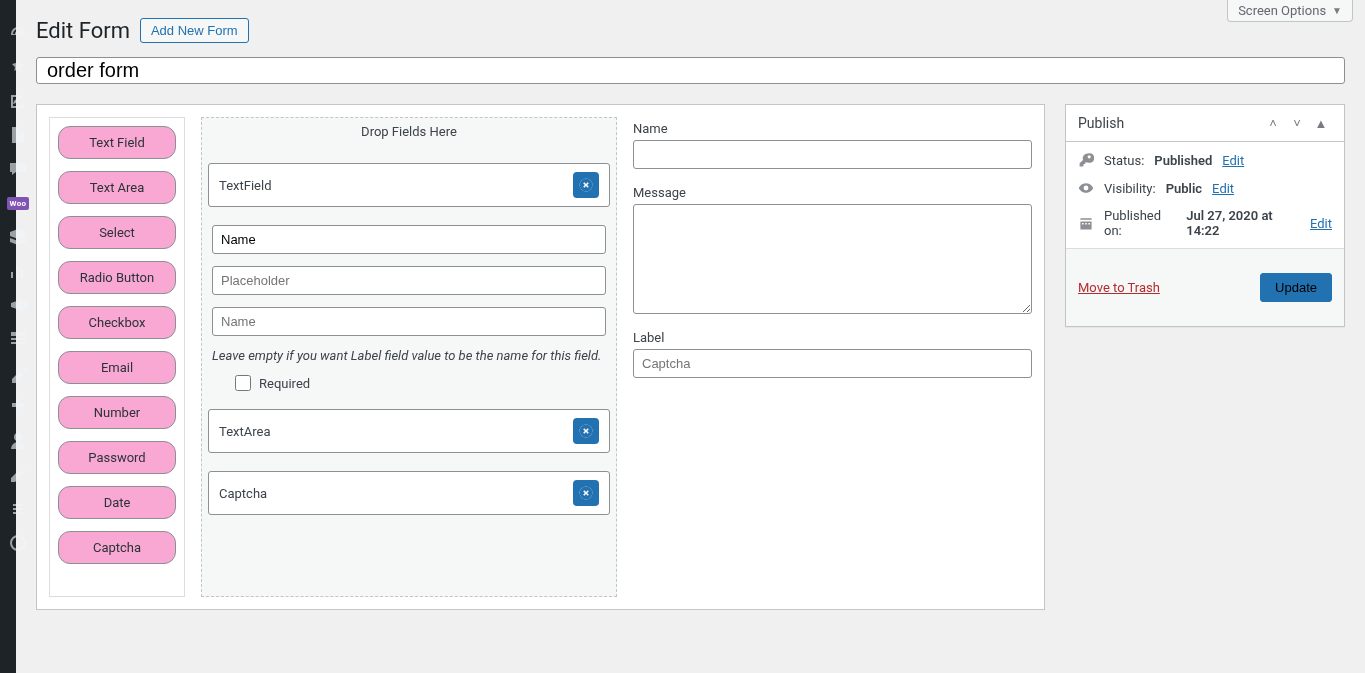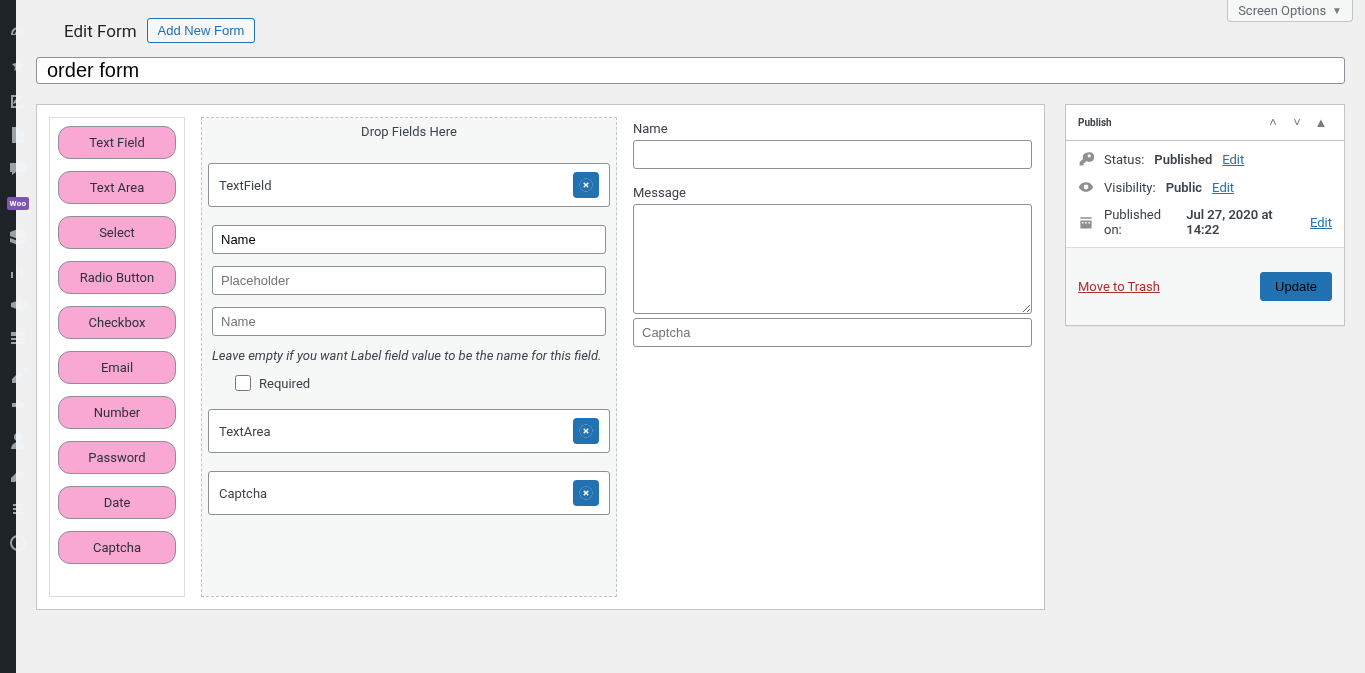--- a/index.html
+++ b/index.html
@@ -11,21 +11,21 @@
 .admin-sidebar .menu-item { width: 36px; height: 34px; display: flex; align-items: center; justify-content: center; color: rgba(240,246,252,0.6); cursor: pointer; }
 .admin-sidebar svg { width: 20px; height: 20px; fill: currentColor; }
 .woo-badge { background:#7f54b3; color:#fff; font-size:8px; font-weight:700; padding:2px 3px; border-radius:2px; letter-spacing:0.3px; }
 
 
 .content { flex: 1; padding: 0 20px 20px 20px; position: relative; }
 .screen-options { position: absolute; right: 12px; top: 0; background: #f6f7f7; border: 1px solid #c3c4c7; border-top: none; border-radius: 0 0 4px 4px; padding: 3px 10px; font-size: 13px; color: #646970; cursor: pointer; display: flex; align-items: center; gap: 6px; }
 .screen-options .tri { font-size: 10px; color: #787c82; }
 
 .page-header { display: flex; align-items: center; gap: 10px; padding: 18px 0 14px 0; }
-.page-header h1 { font-size: 17px; font-weight: 400; color: #1d2327; margin-left: 28px; }
+.page-header h1 { font-size: 22px; font-weight: 400; color: #1d2327; }
 .btn-secondary { display: inline-block; border: 1px solid #2271b1; color: #2271b1; background: #f6f7f7; padding: 4px 10px; border-radius: 3px; font-size: 13px; cursor: pointer; }
 
 .title-input { width: 100%; font-size: 20px; padding: 6px 10px; border: 1px solid #8c8f94; border-radius: 3px; background: #fff; margin-bottom: 20px; height: 27px; }
 
 .columns { display: flex; gap: 20px; align-items: flex-start; }
 .main-col { flex: 1; background: #fff; border: 1px solid #c3c4c7; padding: 12px; display: flex; gap: 16px; }
 .side-col { width: 280px; }
 
 
 .palette { width: 136px; border: 1px solid #dcdcde; padding: 8px; display: flex; flex-direction: column; gap: 12px; background:#fff; }
@@ -46,21 +46,21 @@
 
 
 .preview { flex: 1; display: flex; flex-direction: column; gap: 4px; }
 .preview label { font-size: 13px; color: #3c434a; margin-top: 4px; }
 .preview input[type=text] { width: 100%; border: 1px solid #8c8f94; border-radius: 3px; padding: 6px 8px; font-size: 13px; }
 .preview textarea { width: 100%; height: 110px; border: 1px solid #8c8f94; border-radius: 3px; padding: 6px 8px; font-size: 13px; resize: both; }
 
 
 .postbox { background: #fff; border: 1px solid #c3c4c7; box-shadow: 0 1px 1px rgba(0,0,0,0.04); margin-bottom: 20px; }
 .postbox-header { border-bottom: 1px solid #c3c4c7; padding: 10px 12px; display: flex; align-items: center; justify-content: space-between; }
-.postbox-header h2 { font-size: 10px; font-weight: 700; }
+.postbox-header h2 { font-size: 14px; font-weight: 400; }
 .postbox-header .handles { display: flex; gap: 2px; color: #787c82; }
 .postbox-header .handles span { cursor: pointer; width:22px; text-align:center; }
 .postbox-body { padding: 10px 12px; display: flex; flex-direction: column; gap: 12px; }
 .pub-row { display: flex; align-items: center; gap: 10px; font-size: 13px; color: #3c434a; }
 .pub-row svg { width: 16px; height: 16px; fill: #8c8f94; flex-shrink:0; }
 .pub-row b { font-weight: 600; }
 .edit-link { color: #2271b1; text-decoration: underline; cursor: pointer; }
 .postbox-footer { border-top: 1px solid #dcdcde; background: #f6f7f7; padding: 24px 12px; display: flex; align-items: center; justify-content: space-between; }
 .trash-link { color: #b32d2e; text-decoration: underline; cursor: pointer; font-size: 13px; }
 .btn-primary { background: #2271b1; color: #000000; border: 1px solid #2271b1; padding: 6px 14px; border-radius: 3px; font-size: 13px; cursor: pointer; }
@@ -223,20 +223,21 @@
                 </svg>
             </span>
           </div>
         </div>
 
         <div class="preview">
           <label>Name</label>
           <input type="text" style="">
           <label style="margin-top:12px">Message</label>
           <textarea style=""></textarea>
+          <label style="margin-top:12px">Label</label>
           <input type="text" placeholder="Captcha" style="">
         </div>
       </div>
 
       <div class="side-col">
         <div class="postbox">
           <div class="postbox-header">
             <h2>Publish</h2>
             <div class="handles">
               <span>˄</span>

